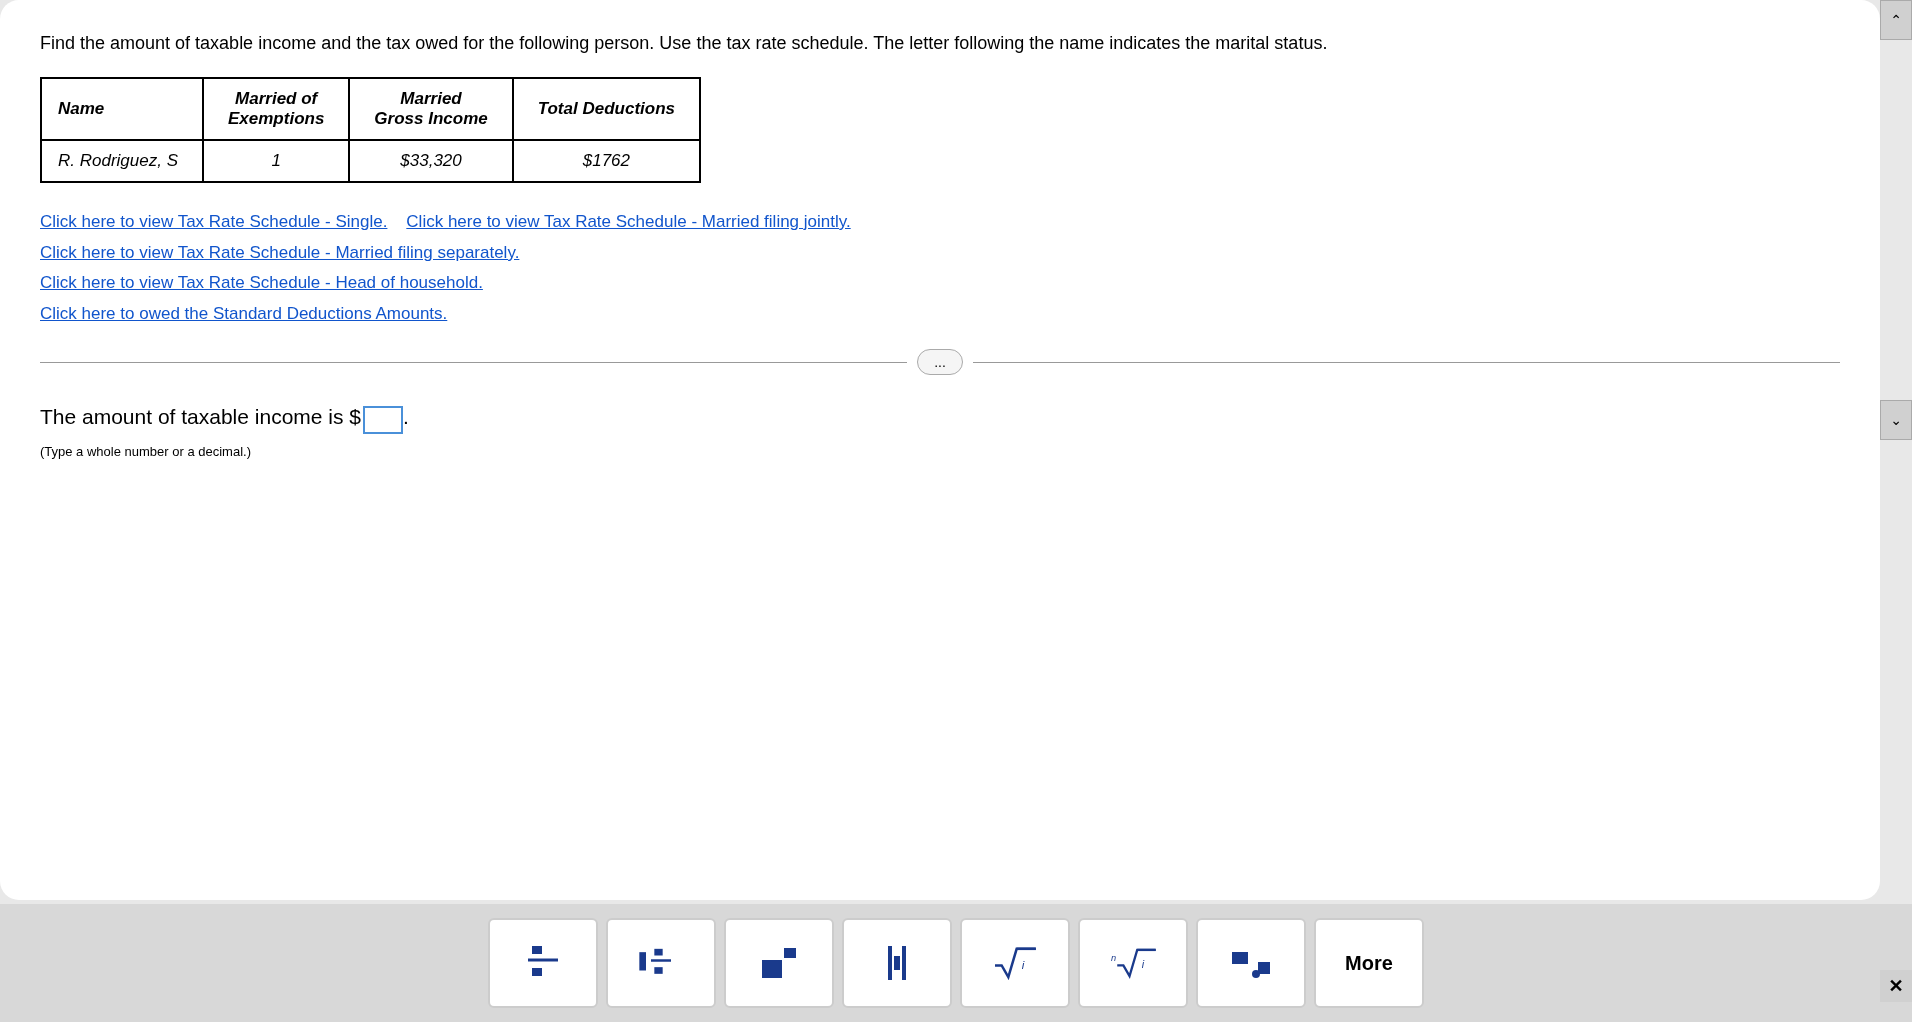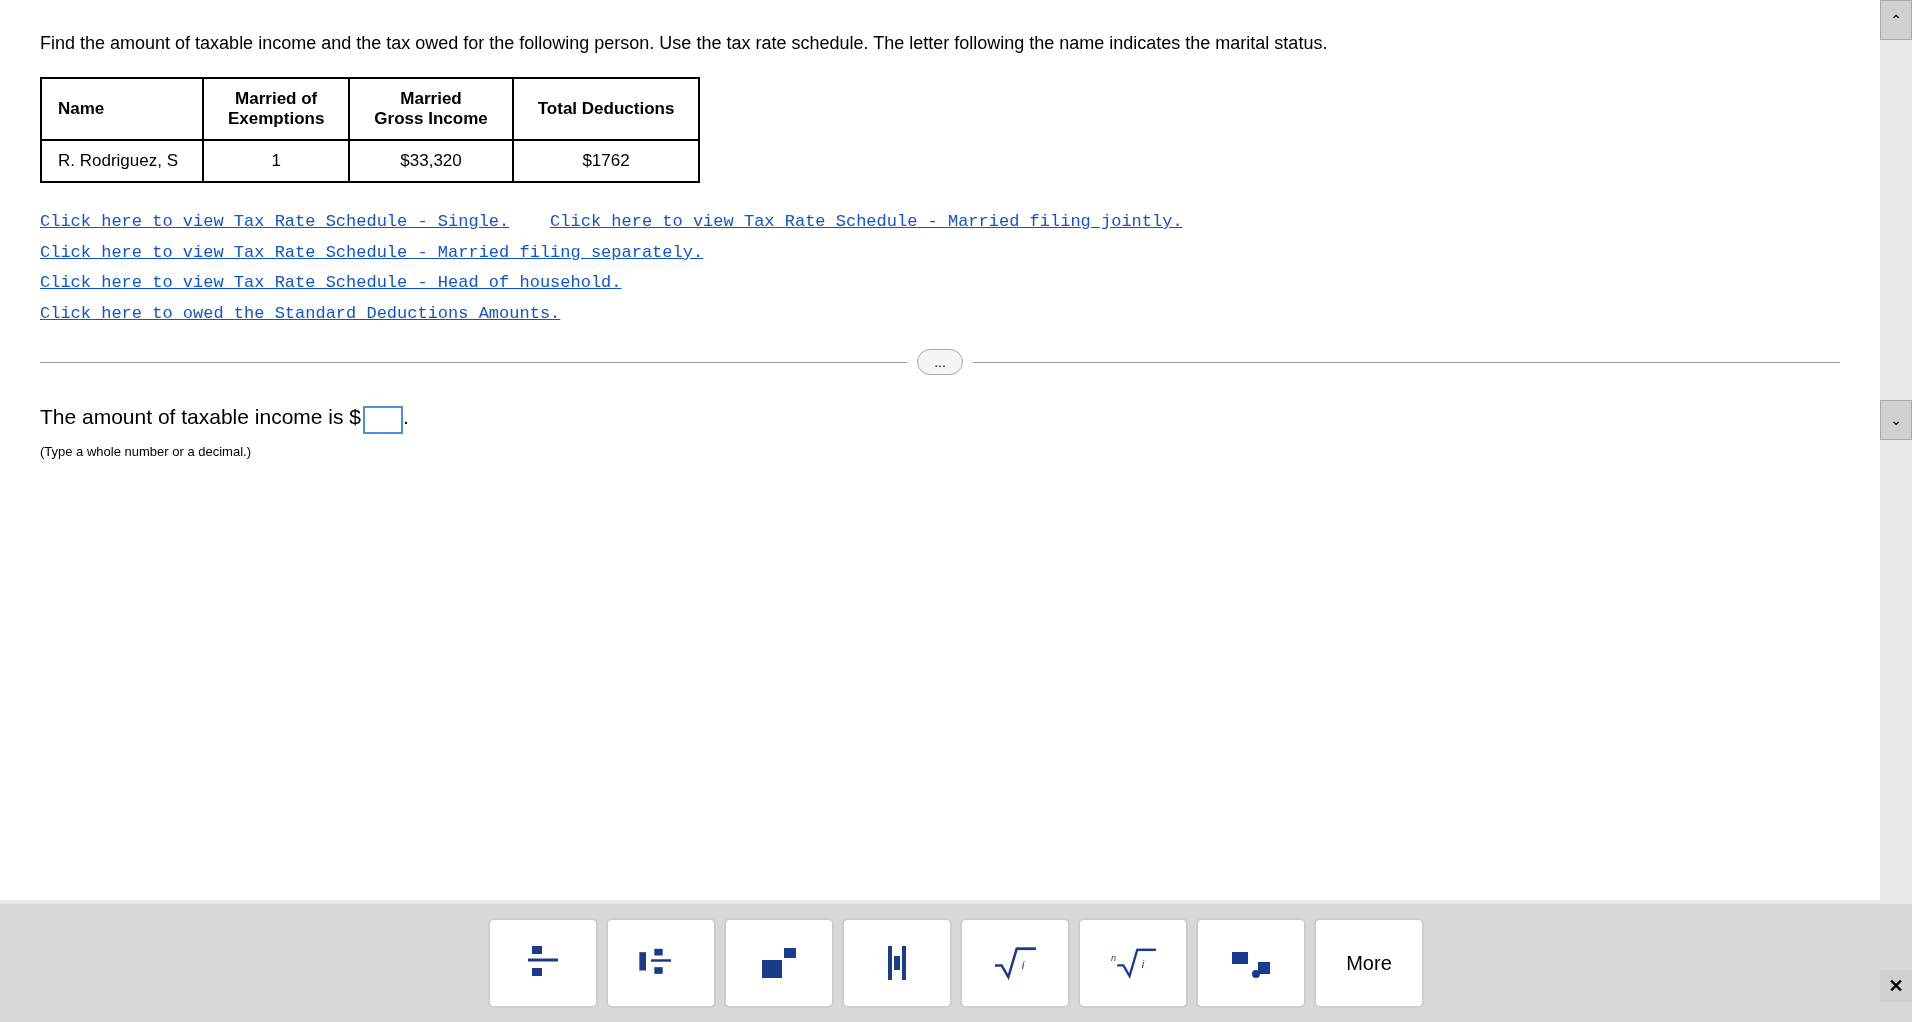--- a/index.html
+++ b/index.html
@@ -12,20 +12,21 @@
       position: relative;
     }
 
     .main-container {
       background: #ffffff;
       margin: 0;
       width: 1880px;
       min-height: 900px;
       padding: 30px 40px 8px 40px;
       position: relative;
+      border-radius: 19px;
     }
 
     .scroll-up-btn {
       position: absolute;
       right: 0;
       top: 0;
       width: 32px;
       height: 40px;
       background: #d0d0d0;
       border: 1px solid #aaa;
@@ -69,20 +70,21 @@
       font-size: 18px;
       line-height: 1.5;
       margin-bottom: 20px;
       color: #000;
     }
 
     .data-table {
       border-collapse: collapse;
       margin-bottom: 24px;
       font-size: 17px;
+      font-style: italic;
     }
 
     .data-table th, .data-table td {
       border: 2px solid #000;
       padding: 10px 24px;
       text-align: center;
     }
 
     .data-table th {
       font-weight: bold;
@@ -90,21 +92,20 @@
 
     .data-table td:first-child, .data-table th:first-child {
       text-align: left;
       padding-left: 16px;
     }
 
     .links-section {
       margin-bottom: 20px;
       font-size: 17px;
       line-height: 1.8;
-      font-family: Liberation Mono, monospace;
     }
 
     .links-section a {
       color: #1155cc;
       text-decoration: underline;
       cursor: pointer;
     }
 
     .divider-container {
       display: flex;
@@ -179,21 +180,21 @@
       display: flex;
       align-items: center;
       justify-content: center;
       cursor: pointer;
       font-size: 22px;
       color: #1a3a8c;
     }
 
     .toolbar-btn.more-btn {
       font-size: 20px;
-      font-weight: 400;
+      font-weight: 700;
       color: #000;
     }
 
     .toolbar-btn svg {
       width: 50px;
       height: 50px;
     }
 
     .close-x {
       position: absolute;

